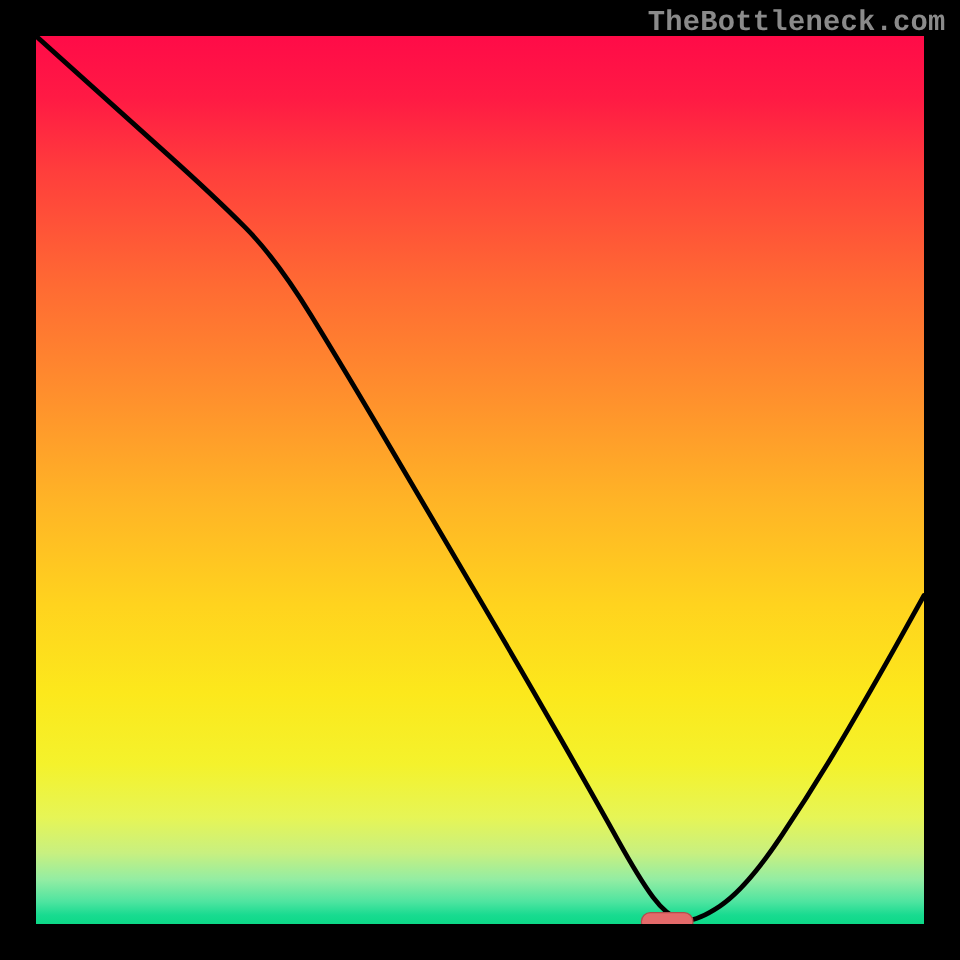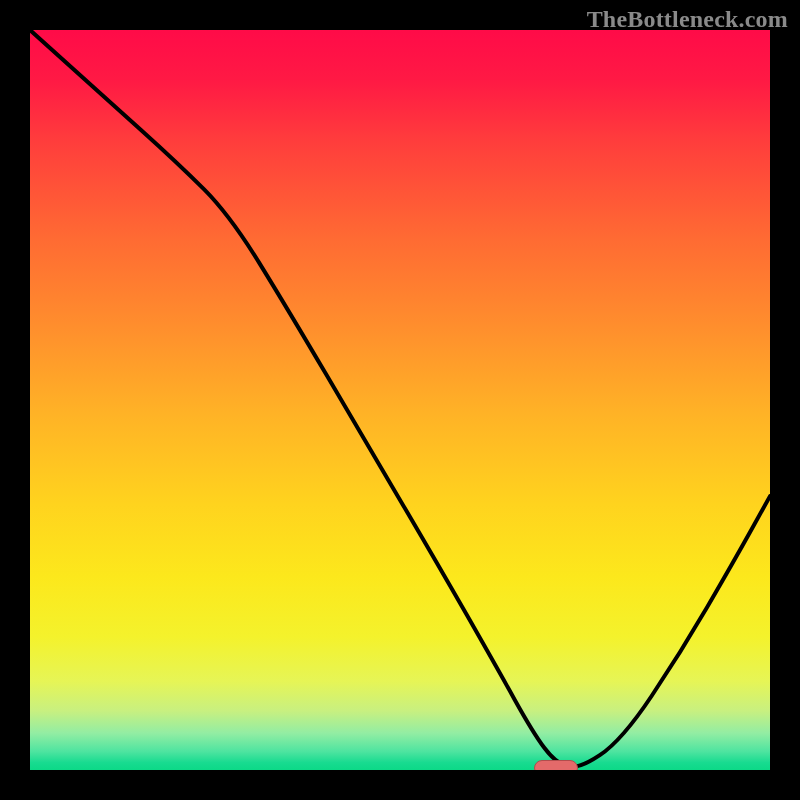--- a/index.html
+++ b/index.html
@@ -15,21 +15,21 @@
     left: 0;
     top: 0;
     width: 800px;
     height: 800px;
     background: #000;
   }
   .watermark {
     position: absolute;
     top: 6px;
     right: 12px;
-    font-family: Liberation Serif, serif;
+    font-family: Liberation Mono, monospace;
     font-size: 24px;
     font-weight: 600;
     color: #8a8a8a;
     letter-spacing: 0.2px;
     z-index: 40;
   }
   .plot {
     position: absolute;
     left: 30px;
     top: 30px;

